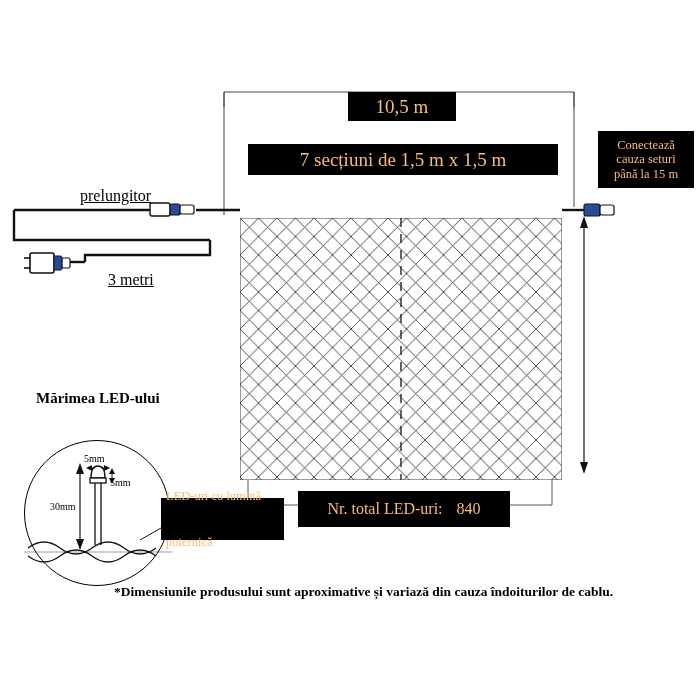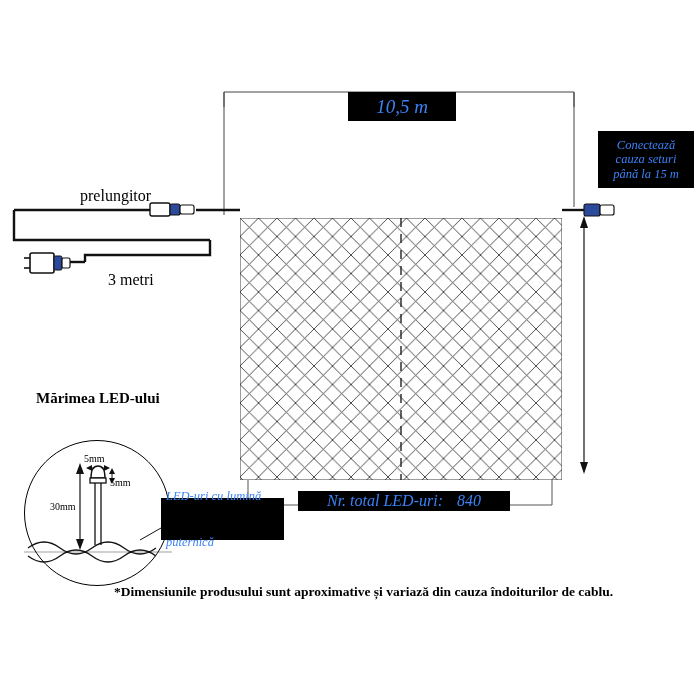--- a/index.html
+++ b/index.html
@@ -14,28 +14,27 @@
     background: #ffffff;
     font-family: "Liberation Serif", serif;
     color: #000000;
     overflow: hidden;
   }
   .abs { position: absolute; }
 
   
   .blackbox {
     background: #000000;
-    color: #3b82f6;
+    color: #fdba74;
     display: flex;
     align-items: center;
     justify-content: center;
     text-align: center;
     line-height: 1.15;
     box-sizing: border-box;
-    font-style: italic;
   }
 
   #label-105m {
     left: 348px; top: 92px;
     width: 108px; height: 29px;
     font-size: 19px;
   }
   #label-sections {
     left: 248px; top: 144px;
     width: 310px; height: 31px;
@@ -43,38 +42,38 @@
   }
   #label-connect {
     left: 598px; top: 131px;
     width: 96px; height: 57px;
     font-size: 12.5px;
     padding: 2px 3px;
     flex-direction: column;
   }
   #label-total {
     left: 298px; top: 491px;
-    width: 212px; height: 20px;
+    width: 212px; height: 36px;
     font-size: 16px;
     gap: 14px;
   }
   #label-leduri {
     left: 161px; top: 498px;
     width: 123px; height: 42px;
     font-size: 12.5px;
     padding: 2px 5px;
     flex-direction: column;
     align-items: flex-start;
     justify-content: center;
     text-align: left;
     gap: 32px;
   }
 
   
-  .plain { font-size: 15.5px; }
+  .plain { font-size: 15.5px; text-decoration: underline; }
   #label-prelungitor { left: 80px; top: 187px; font-size: 16px; }
   #label-3metri { left: 108px; top: 271px; font-size: 16px; }
   #label-height {
     left: 596px; top: 302px;
     font-size: 14px; line-height: 1.25;
     width: 56px;
   }
   #label-marimea { left: 36px; top: 390px; font-size: 15px; font-weight: bold; }
   #label-5mm-top { left: 84px; top: 453px; font-size: 10px; }
   #label-5mm-right { left: 110px; top: 477px; font-size: 10px; }
@@ -186,20 +185,21 @@
 
     <path d="M28 548 q16 -12 32 0 q16 12 32 0 q16 -12 32 0 q16 12 32 0" stroke="#111" stroke-width="1.3" fill="none"></path>
     <path d="M28 556 q16 12 32 0 q16 -12 32 0 q16 12 32 0 q16 -12 32 0" stroke="#111" stroke-width="1.3" fill="none"></path>
     <path d="M24 552 L172 552" stroke="#111" stroke-width="0.8" fill="none" opacity="0.5"></path>
 
     <line x1="161" y1="528" x2="140" y2="540" stroke="#111" stroke-width="1"></line>
   </svg>
 
   <div class="abs blackbox" id="label-105m">10,5 m</div>
 
+  <div class="abs blackbox" id="label-sections">7 secțiuni de 1,5 m x 1,5 m</div>
 
   <div class="abs blackbox" id="label-connect">
     <span>Conectează</span>
     <span>cauza seturi</span>
     <span>până la 15 m</span>
   </div>
 
   <div class="abs plain" id="label-prelungitor">prelungitor</div>
 
   <div class="abs plain" id="label-3metri">3 metri</div>

